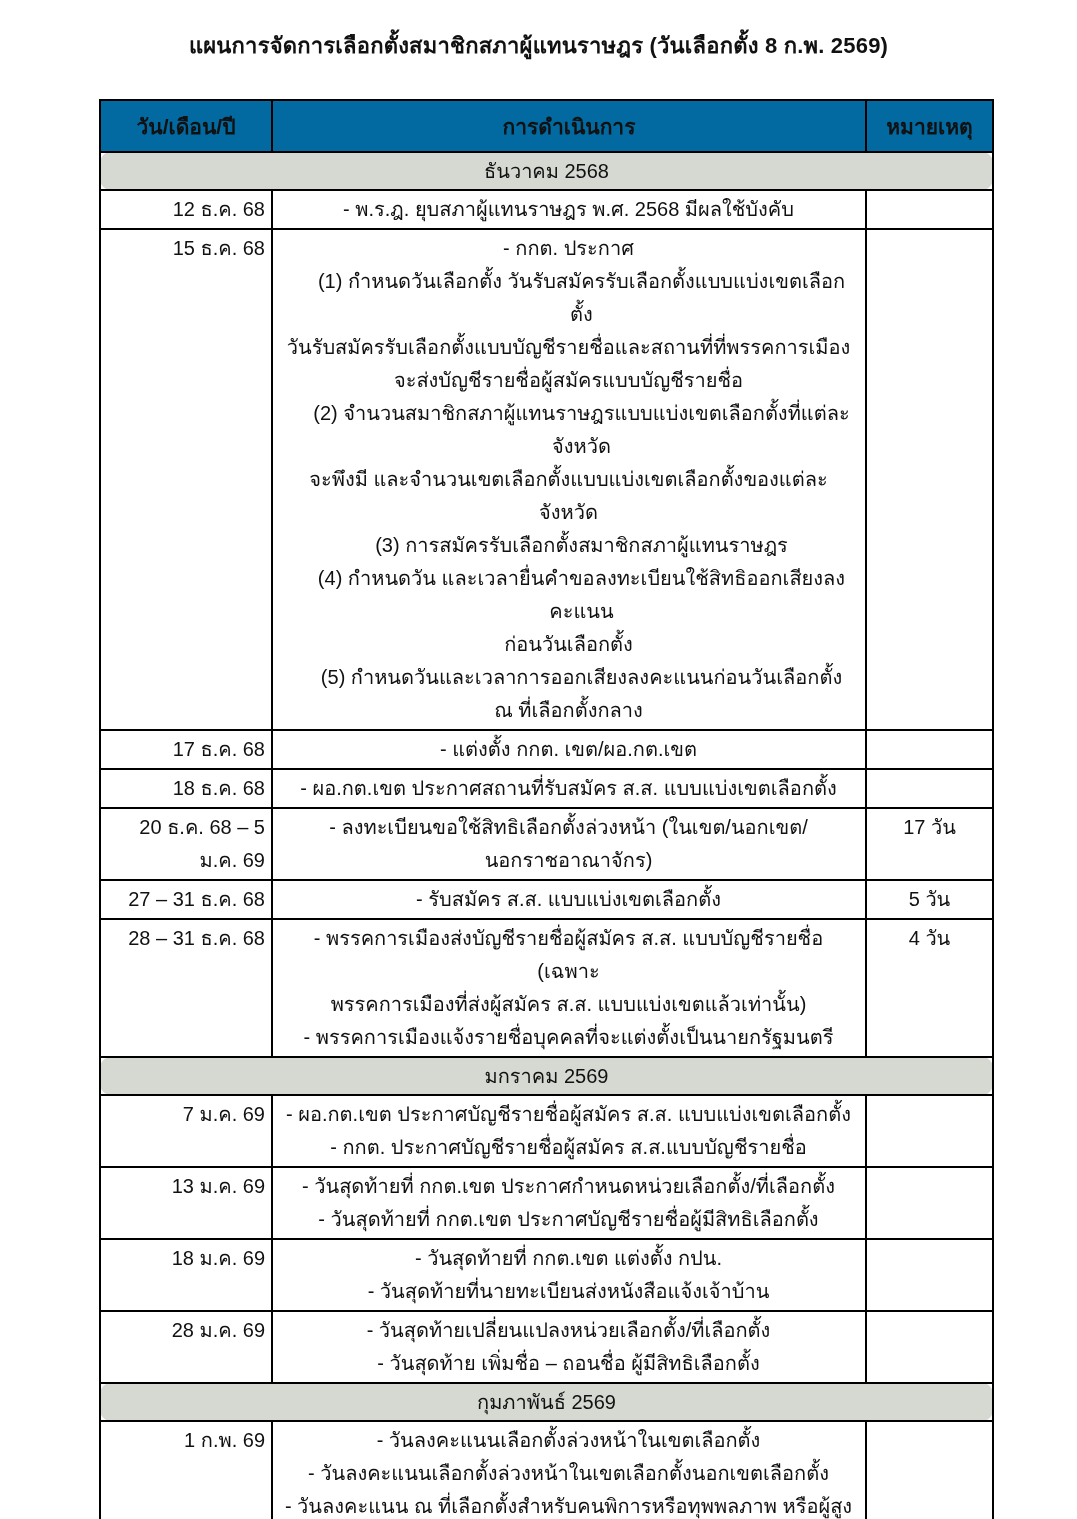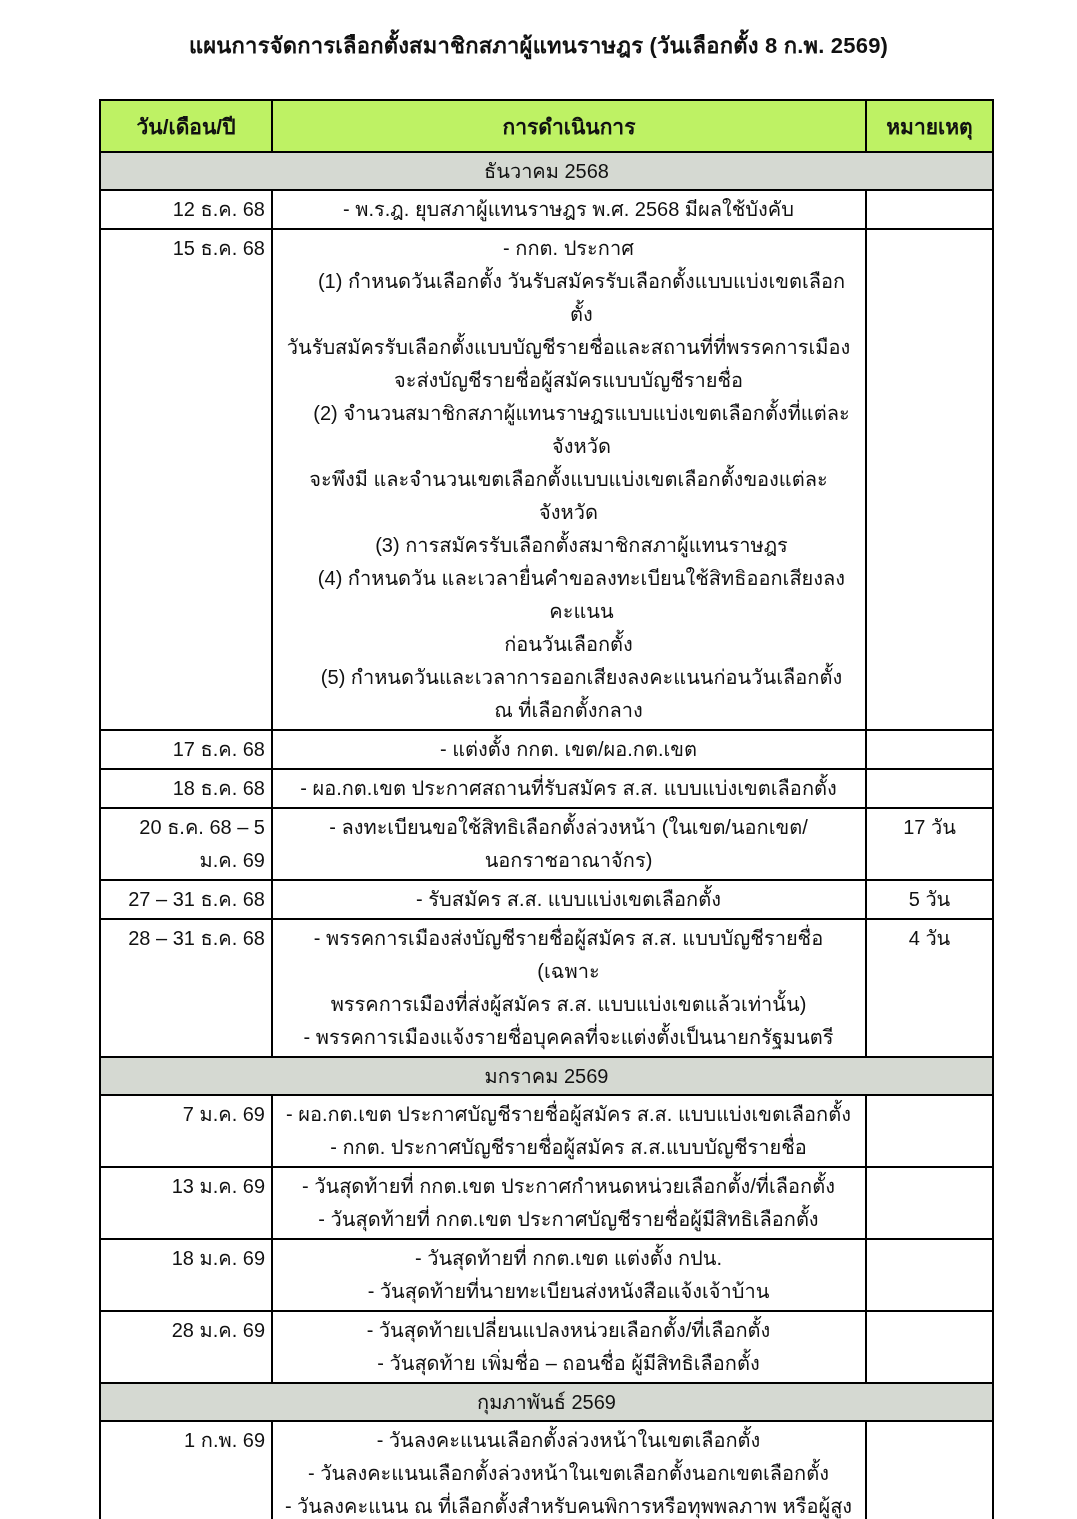--- a/index.html
+++ b/index.html
@@ -32,30 +32,31 @@
   col.col-date   { width: 172px; }
   col.col-action { width: 594px; }
   col.col-note   { width: 127px; }
   th, td { border: 2px solid #000000; box-sizing: border-box; text-align: center; }
   thead th {
     height: 52px;
     font-size: 21px;
     font-weight: bold;
     text-align: center;
     vertical-align: middle;
-    background: #bef264;
+    background: #0369a1;
     padding: 2px 4px;
   }
   tr.section-row td {
     background: #d5d9d2;
     text-align: center;
     vertical-align: middle;
     font-size: 20px;
     padding: 2px 0;
     height: 32px;
+    border-radius: 11px;
   }
   td.c-date {
     text-align: right;
     vertical-align: top;
     font-size: 20px;
     line-height: 33px;
     padding: 2px 6px;
   }
   td.c-act {
     vertical-align: top;

